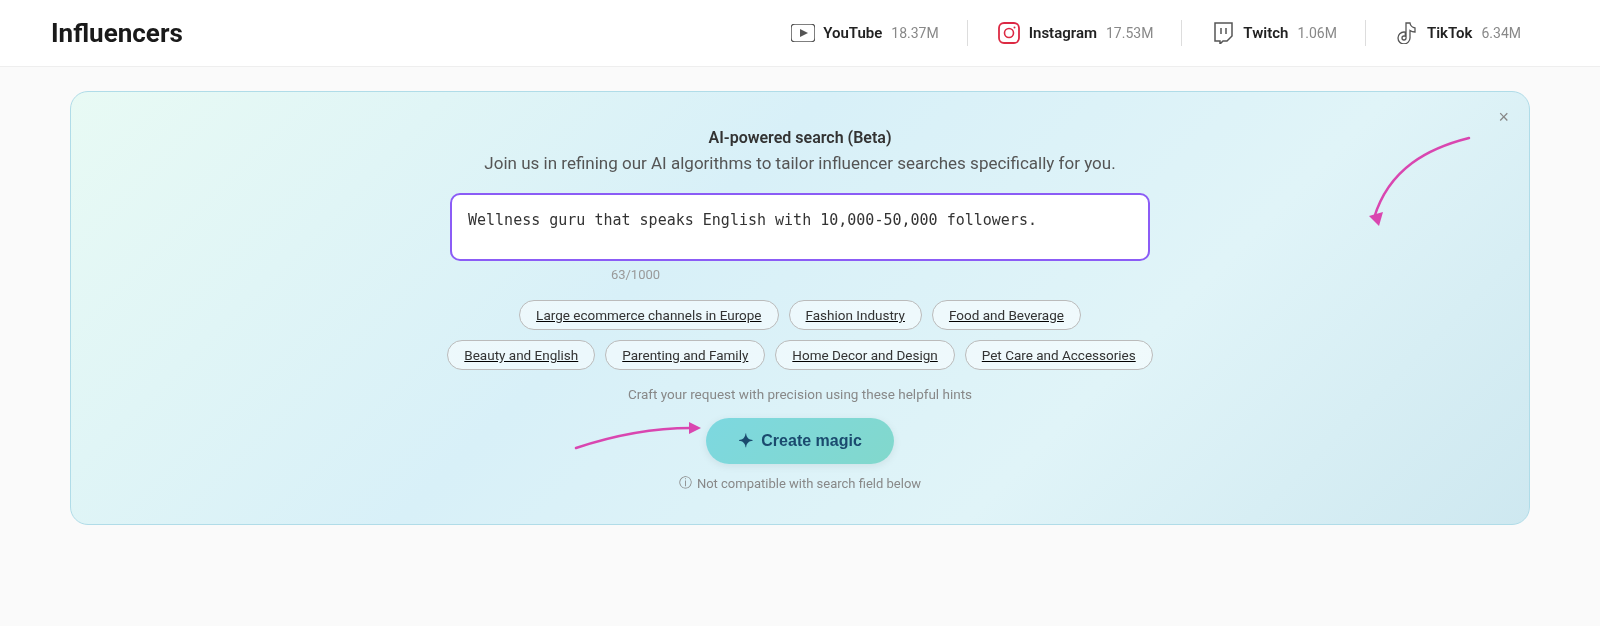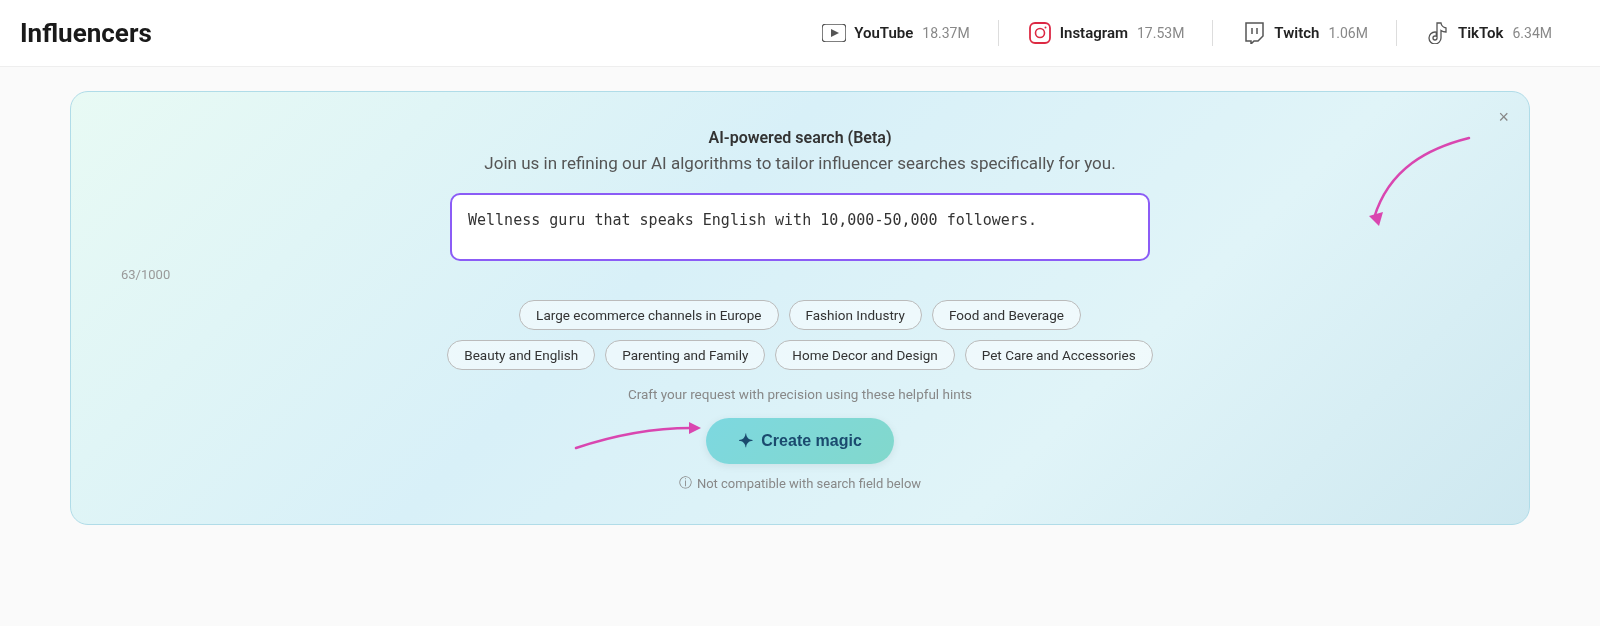--- a/index.html
+++ b/index.html
@@ -17,21 +17,21 @@
       background: #fafafa;
       display: flex;
       flex-direction: column;
     }
 
     
     .header {
       display: flex;
       align-items: center;
       justify-content: space-between;
-      padding: 18px 20px;
+      padding: 18px 51px;
       background: #fff;
       border-bottom: 1px solid #eee;
     }
 
     .header-title {
       font-size: 26px;
       font-weight: 700;
       color: #1a1a1a;
     }
 
@@ -136,34 +136,35 @@
       padding: 14px 16px;
       font-size: 15px;
       color: #333;
       resize: none;
       background: #fff;
       outline: none;
       line-height: 1.5;
     }
 
     .char-count {
-      text-align: left;
+      text-align: center;
       font-size: 13px;
       color: #999;
       margin-right: calc(50% - 350px);
       margin-bottom: 18px;
     }
 
     
     .chips-section {
       display: flex;
       flex-direction: column;
       align-items: center;
       gap: 10px;
       margin-bottom: 16px;
+      text-decoration: underline;
     }
 
     .chips-row {
       display: flex;
       gap: 10px;
       flex-wrap: wrap;
       justify-content: center;
     }
 
     .chip {

